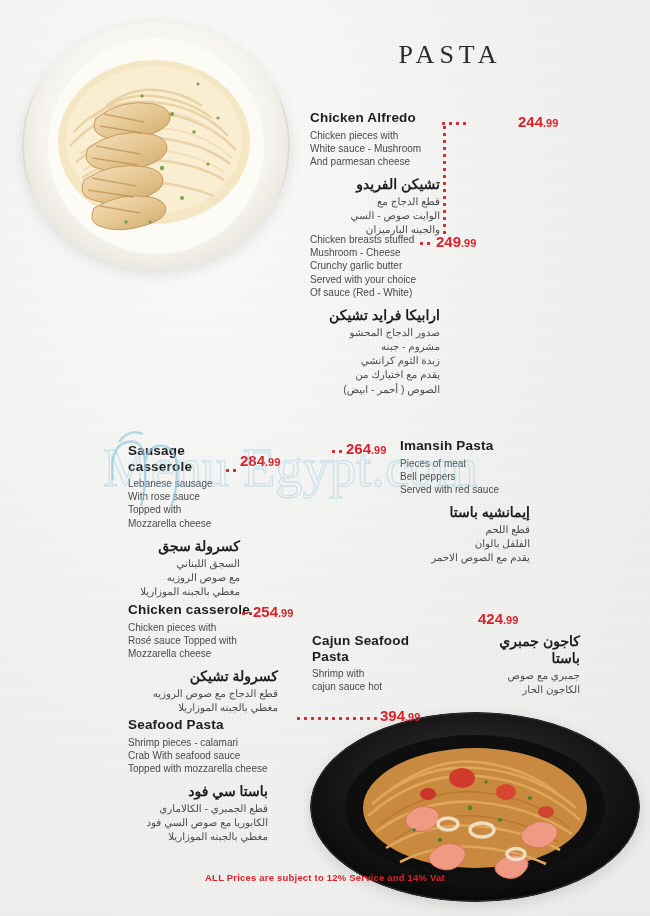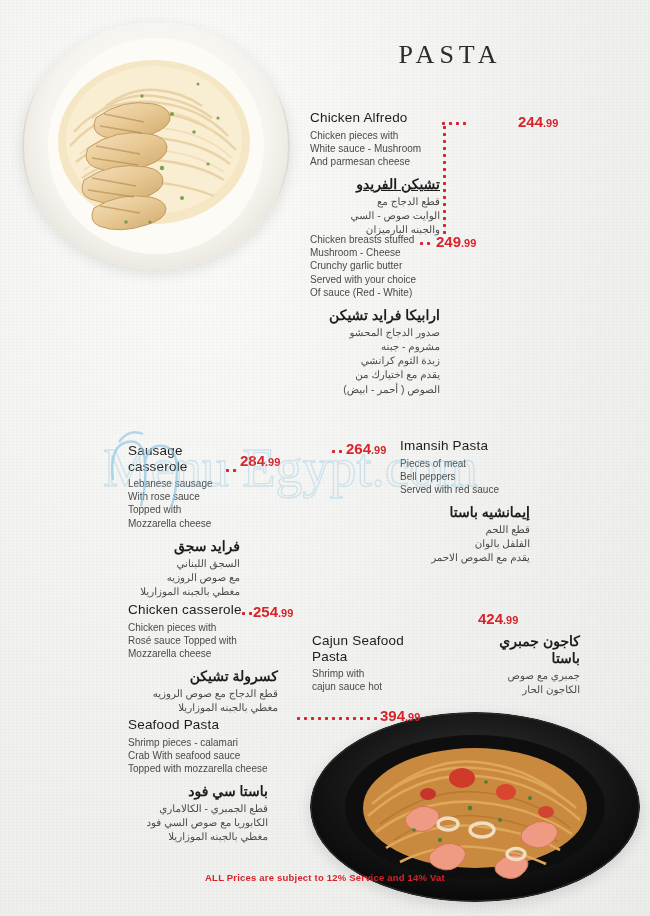--- a/index.html
+++ b/index.html
@@ -88,21 +88,21 @@
     fill: none;
     stroke: #8ec6e0;
     stroke-width: 1.3;
     opacity: 0.62;
   }
 
   
   .item { position: absolute; z-index: 5; }
   .item-name {
     font-size: 13.5px;
-    font-weight: normal;
+    font-weight: bold;
     color: #1d1d1d;
     letter-spacing: .2px;
     line-height: 1.15;
   }
   .item-desc {
     font-size: 10px;
     color: #4a4a4a;
     line-height: 1.32;
     margin-top: 3px;
   }
@@ -307,21 +307,21 @@
 
   <div class="content">
 
     <div class="menu-title">PASTA</div>
 
     <div class="item" style="left:310px; top:110px; width:130px;">
       <div class="item-name" style="white-space:pre-line;">Chicken Alfredo</div>
       <div class="item-desc" style="white-space:pre-line;">Chicken pieces with
 White sauce - Mushroom
 And parmesan cheese</div>
-      <div class="item-name-ar ar-right" style="white-space:pre-line;text-decoration:underline;">تشيكن الفريدو</div>
+      <div class="item-name-ar ar-right" style="white-space:pre-line;">تشيكن الفريدو</div>
       <div class="item-desc-ar ar-right" style="white-space:pre-line;">قطع الدجاج مع
 الوايت صوص - السي
 والجبنه البارميزان</div>
     </div>
     <div class="dots" style="left:440px; top:122px; width:28px;"></div>
     <div class="dots-v" style="left:443px; top:124px; height:110px;"></div>
     <div class="price" style="left:470px; top:113px;margin-left:48px;"><span>244</span><span class="dec">.99</span></div>
 
     <div class="item" style="left:310px; top:230px; width:130px;">
       <div class="item-desc" style="white-space:pre-line;">Chicken breasts stuffed
@@ -339,21 +339,21 @@
     <div class="dots" style="left:418px; top:242px; width:16px;"></div>
     <div class="price" style="left:436px; top:233px;"><span>249</span><span class="dec">.99</span></div>
 
     <div class="item" style="left:128px; top:443px; width:112px;">
       <div class="item-name" style="white-space:pre-line;">Sausage
 casserole</div>
       <div class="item-desc" style="white-space:pre-line;">Lebanese sausage
 With rose sauce
 Topped with
 Mozzarella cheese</div>
-      <div class="item-name-ar ar-right" style="white-space:pre-line;">فرايد سجق</div>
+      <div class="item-name-ar ar-right" style="white-space:pre-line;">كسرولة سجق</div>
       <div class="item-desc-ar ar-right" style="white-space:pre-line;">السجق اللبناني
 مع صوص الروزيه
 مغطي بالجبنه الموزاريلا</div>
     </div>
     <div class="dots" style="left:224px; top:469px; width:14px;"></div>
     <div class="price" style="left:240px; top:452px;"><span>284</span><span class="dec">.99</span></div>
 
     <div class="item" style="left:400px; top:438px; width:140px;">
       <div class="item-name" style="white-space:pre-line;">Imansih Pasta</div>
       <div class="item-desc" style="white-space:pre-line;">Pieces of meat

